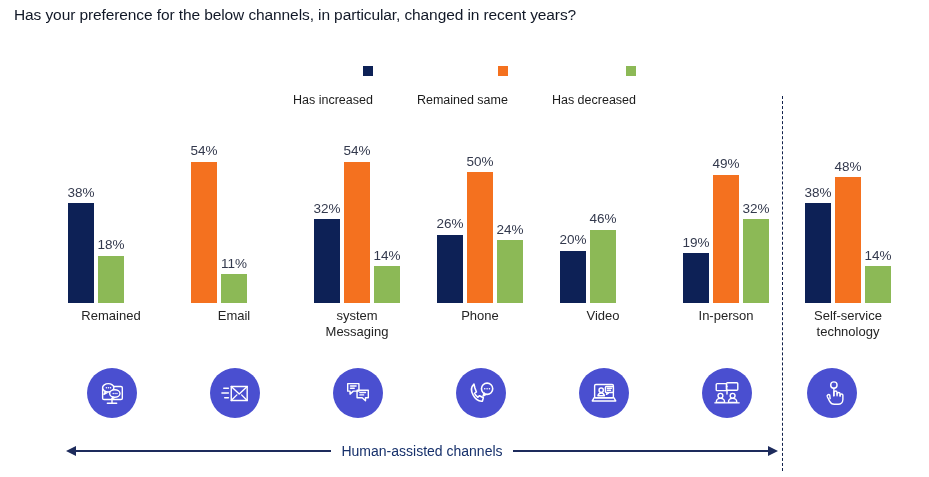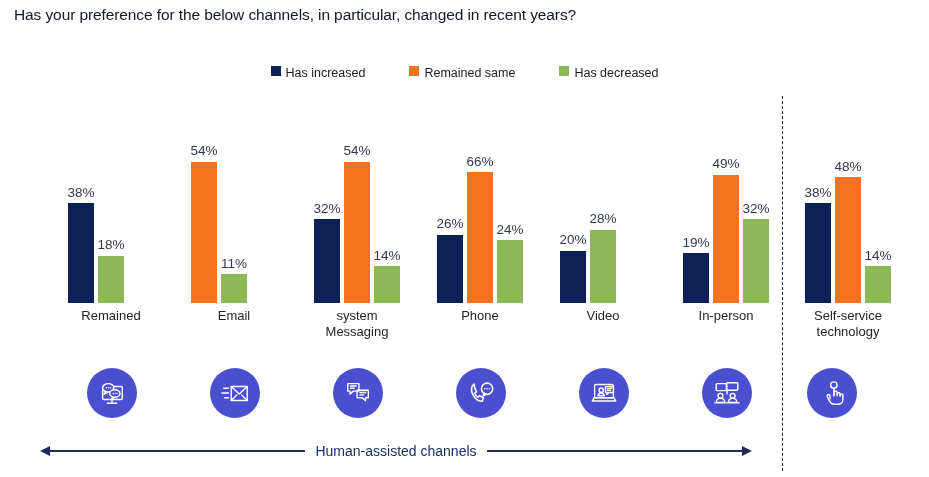--- a/index.html
+++ b/index.html
@@ -34,22 +34,23 @@
     left: 0;
     top: 66px;
     width: 929px;
     display: flex;
     justify-content: center;
     gap: 44px;
     align-items: center;
   }
   .legend-item {
     display: flex;
-    align-items: flex-start;
-    gap: 5px;
+    align-items: flex-end;
+    gap: 17px;
+    flex-direction: column;
   }
   .legend-swatch {
     width: 10px;
     height: 10px;
     display: block;
   }
   .legend-label {
     font-size: 12.5px;
     color: #1b1b1b;
     white-space: nowrap;
@@ -137,21 +138,21 @@
     left: 782px;
     top: 96px;
     width: 0;
     height: 375px;
     border-left: 1.6px dashed #11204a;
   }
 
   
   #arrow-band {
     position: absolute;
-    left: 40px;
+    left: 66px;
     top: 440px;
     width: 712px;
     height: 22px;
     display: flex;
     align-items: center;
   }
   .arrow-line {
     flex: 1 1 auto;
     height: 1.6px;
     background: #1d2b5c;
@@ -248,42 +249,42 @@
     </div>
   </div>
 
   <div class="group" style="left:437px">
     <div class="bars">
       <div class="bar-wrap">
         <span class="bar-label" style="bottom:calc(26 * 2.62px + 4px)">26%</span>
         <span class="bar inc" style="height:calc(26 * 2.62px)"></span>
       </div>
       <div class="bar-wrap">
-        <span class="bar-label" style="bottom:calc(50 * 2.62px + 4px)">66%</span>
+        <span class="bar-label" style="bottom:calc(50 * 2.62px + 4px)">50%</span>
         <span class="bar same" style="height:calc(50 * 2.62px)"></span>
       </div>
       <div class="bar-wrap">
         <span class="bar-label" style="bottom:calc(24 * 2.62px + 4px)">24%</span>
         <span class="bar dec" style="height:calc(24 * 2.62px)"></span>
       </div>
     </div>
     <div class="cat-label">
       <div>Phone</div>
       <div></div>
     </div>
   </div>
 
   <div class="group" style="left:560px">
     <div class="bars">
       <div class="bar-wrap">
         <span class="bar-label" style="bottom:calc(20 * 2.62px + 4px)">20%</span>
         <span class="bar inc" style="height:calc(20 * 2.62px)"></span>
       </div>
       <div class="bar-wrap">
-        <span class="bar-label" style="bottom:calc(28 * 2.62px + 4px)">28%</span>
+        <span class="bar-label" style="bottom:calc(28 * 2.62px + 4px)">46%</span>
         <span class="bar dec" style="height:calc(28 * 2.62px)"></span>
       </div>
     </div>
     <div class="cat-label">
       <div>Video</div>
       <div></div>
     </div>
   </div>
 
   <div class="group" style="left:683px">

